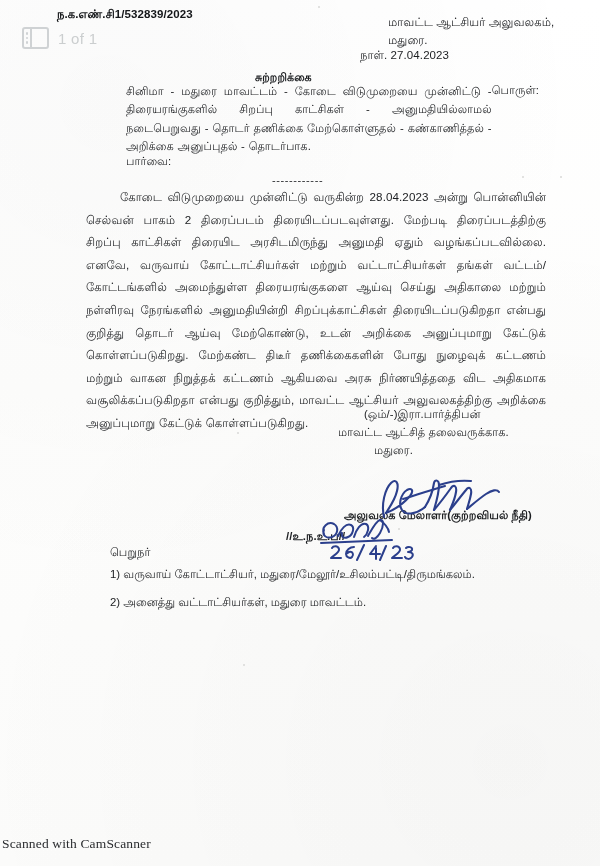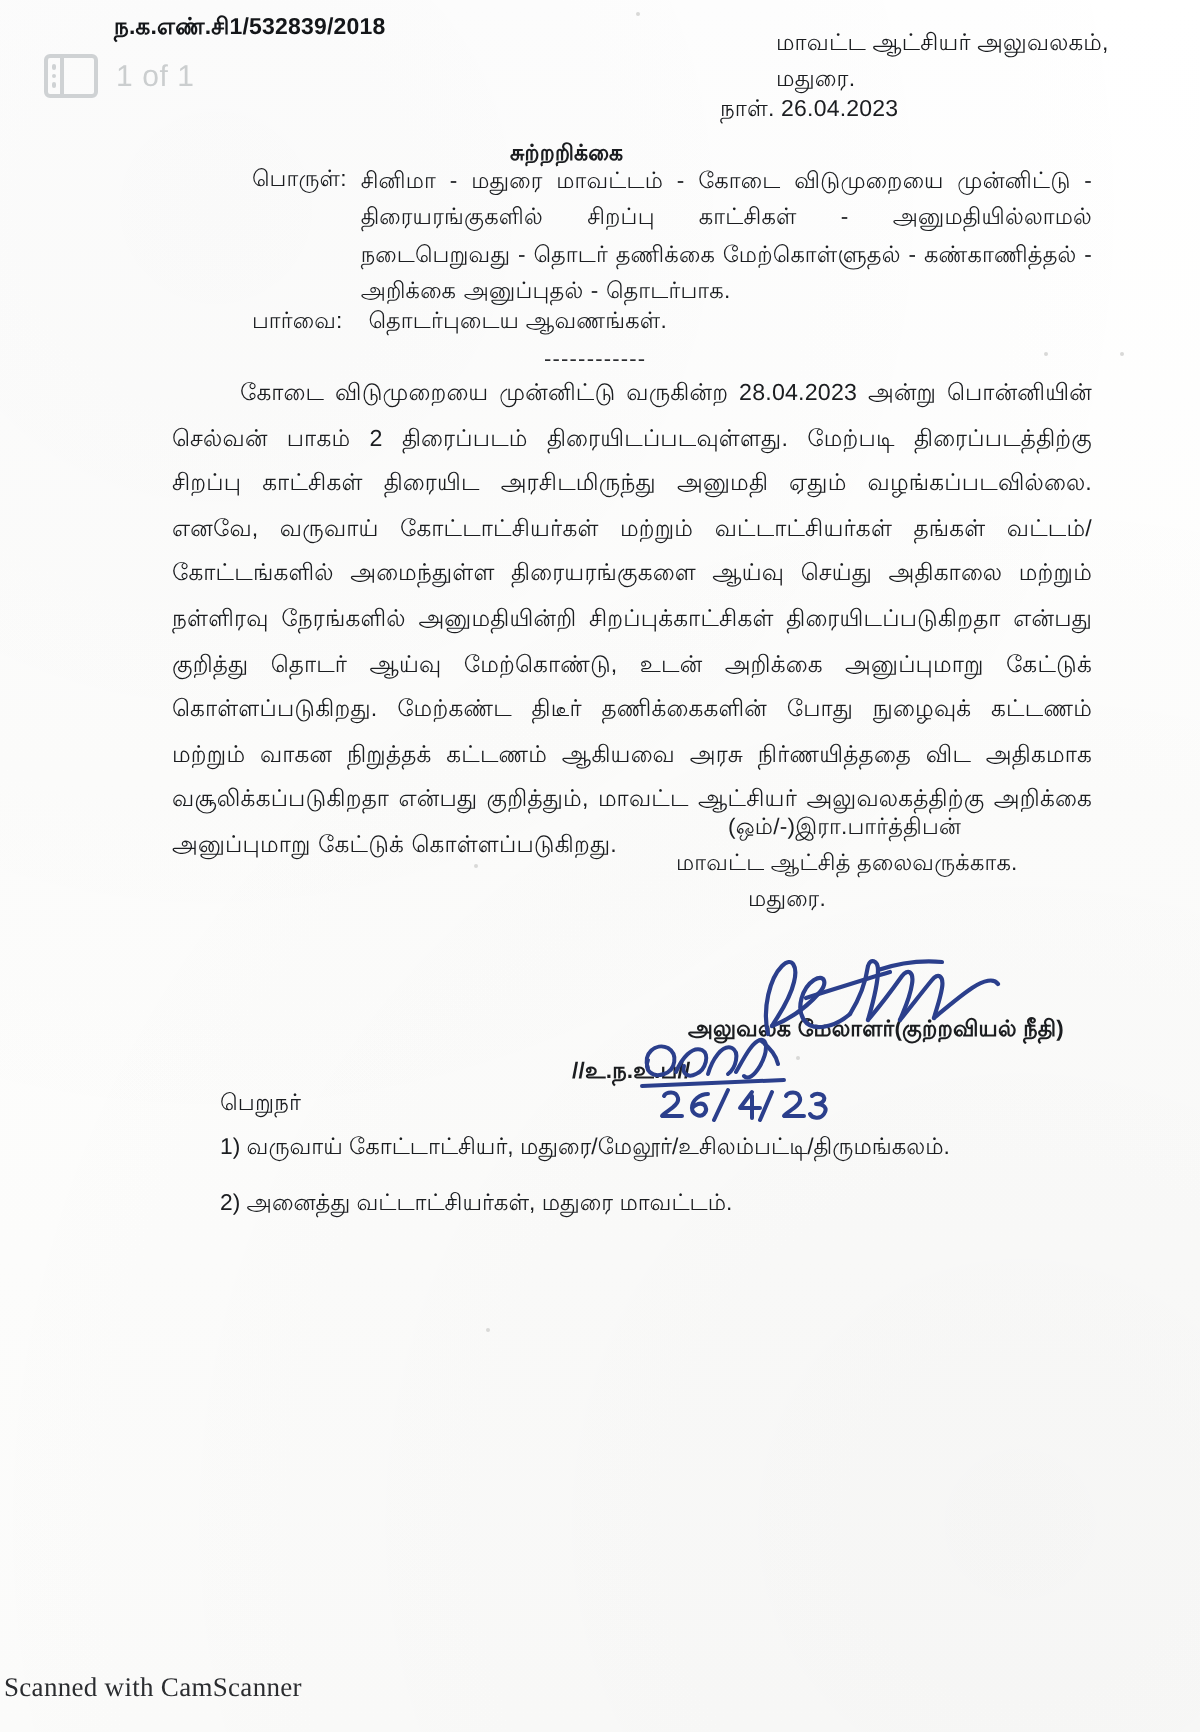--- a/index.html
+++ b/index.html
@@ -258,39 +258,38 @@
       <span class="col-dots">
           <i></i>
           <i></i>
           <i></i>
         </span>
       <span class="col-blank"></span>
     </span>
     <span id="page-count-label">1 of 1</span>
   </div>
 
-  <div class="doc-text" id="ref-number">ந.க.எண்.சி1/532839/2018</div>
+  <div class="doc-text" id="ref-number">ந.க.எண்.சி1/532839/2023</div>
 
   <div class="doc-text" id="office-block">
     <span id="office-line1">மாவட்ட ஆட்சியர் அலுவலகம்,</span>
     <span id="office-line2">மதுரை.</span>
   </div>
 
-  <div class="doc-text" id="date-line">நாள். 26.04.2023</div>
+  <div class="doc-text" id="date-line">நாள். 27.04.2023</div>
 
   <div class="doc-text" id="circular-heading">சுற்றறிக்கை</div>
 
   <div id="subject-block" class="doc-text">
+    <span id="subject-value">சினிமா - மதுரை மாவட்டம் - கோடை விடுமுறையை முன்னிட்டு - திரையரங்குகளில் சிறப்பு காட்சிகள் - அனுமதியில்லாமல் நடைபெறுவது - தொடர் தணிக்கை மேற்கொள்ளுதல் - கண்காணித்தல் - அறிக்கை அனுப்புதல் - தொடர்பாக.</span>
     <span id="subject-label">பொருள்:</span>
-    <span id="subject-value">சினிமா - மதுரை மாவட்டம் - கோடை விடுமுறையை முன்னிட்டு - திரையரங்குகளில் சிறப்பு காட்சிகள் - அனுமதியில்லாமல் நடைபெறுவது - தொடர் தணிக்கை மேற்கொள்ளுதல் - கண்காணித்தல் - அறிக்கை அனுப்புதல் - தொடர்பாக.</span>
   </div>
 
   <div id="reference-block" class="doc-text">
     <span id="reference-label">பார்வை:</span>
-    <span id="reference-value">தொடர்புடைய ஆவணங்கள்.</span>
   </div>
 
   <div class="doc-text" id="divider-dashes">------------</div>
 
   <div class="doc-text" id="body-paragraph-1">கோடை விடுமுறையை முன்னிட்டு வருகின்ற 28.04.2023 அன்று பொன்னியின் செல்வன் பாகம் 2 திரைப்படம் திரையிடப்படவுள்ளது. மேற்படி திரைப்படத்திற்கு சிறப்பு காட்சிகள் திரையிட அரசிடமிருந்து அனுமதி ஏதும் வழங்கப்படவில்லை. எனவே, வருவாய் கோட்டாட்சியர்கள் மற்றும் வட்டாட்சியர்கள் தங்கள் வட்டம்/கோட்டங்களில் அமைந்துள்ள திரையரங்குகளை ஆய்வு செய்து அதிகாலை மற்றும் நள்ளிரவு நேரங்களில் அனுமதியின்றி சிறப்புக்காட்சிகள் திரையிடப்படுகிறதா என்பது குறித்து தொடர் ஆய்வு மேற்கொண்டு, உடன் அறிக்கை அனுப்புமாறு கேட்டுக் கொள்ளப்படுகிறது. மேற்கண்ட திடீர் தணிக்கைகளின் போது நுழைவுக் கட்டணம் மற்றும் வாகன நிறுத்தக் கட்டணம் ஆகியவை அரசு நிர்ணயித்ததை விட அதிகமாக வசூலிக்கப்படுகிறதா என்பது குறித்தும், மாவட்ட ஆட்சியர் அலுவலகத்திற்கு அறிக்கை அனுப்புமாறு கேட்டுக் கொள்ளப்படுகிறது.</div>
 
   <div class="doc-text" id="authority-block">
     <span id="authority-name">(ஒம்/-)இரா.பார்த்திபன்</span>
     <span id="authority-designation">மாவட்ட ஆட்சித் தலைவருக்காக.</span>
     <span id="authority-place">மதுரை.</span>

